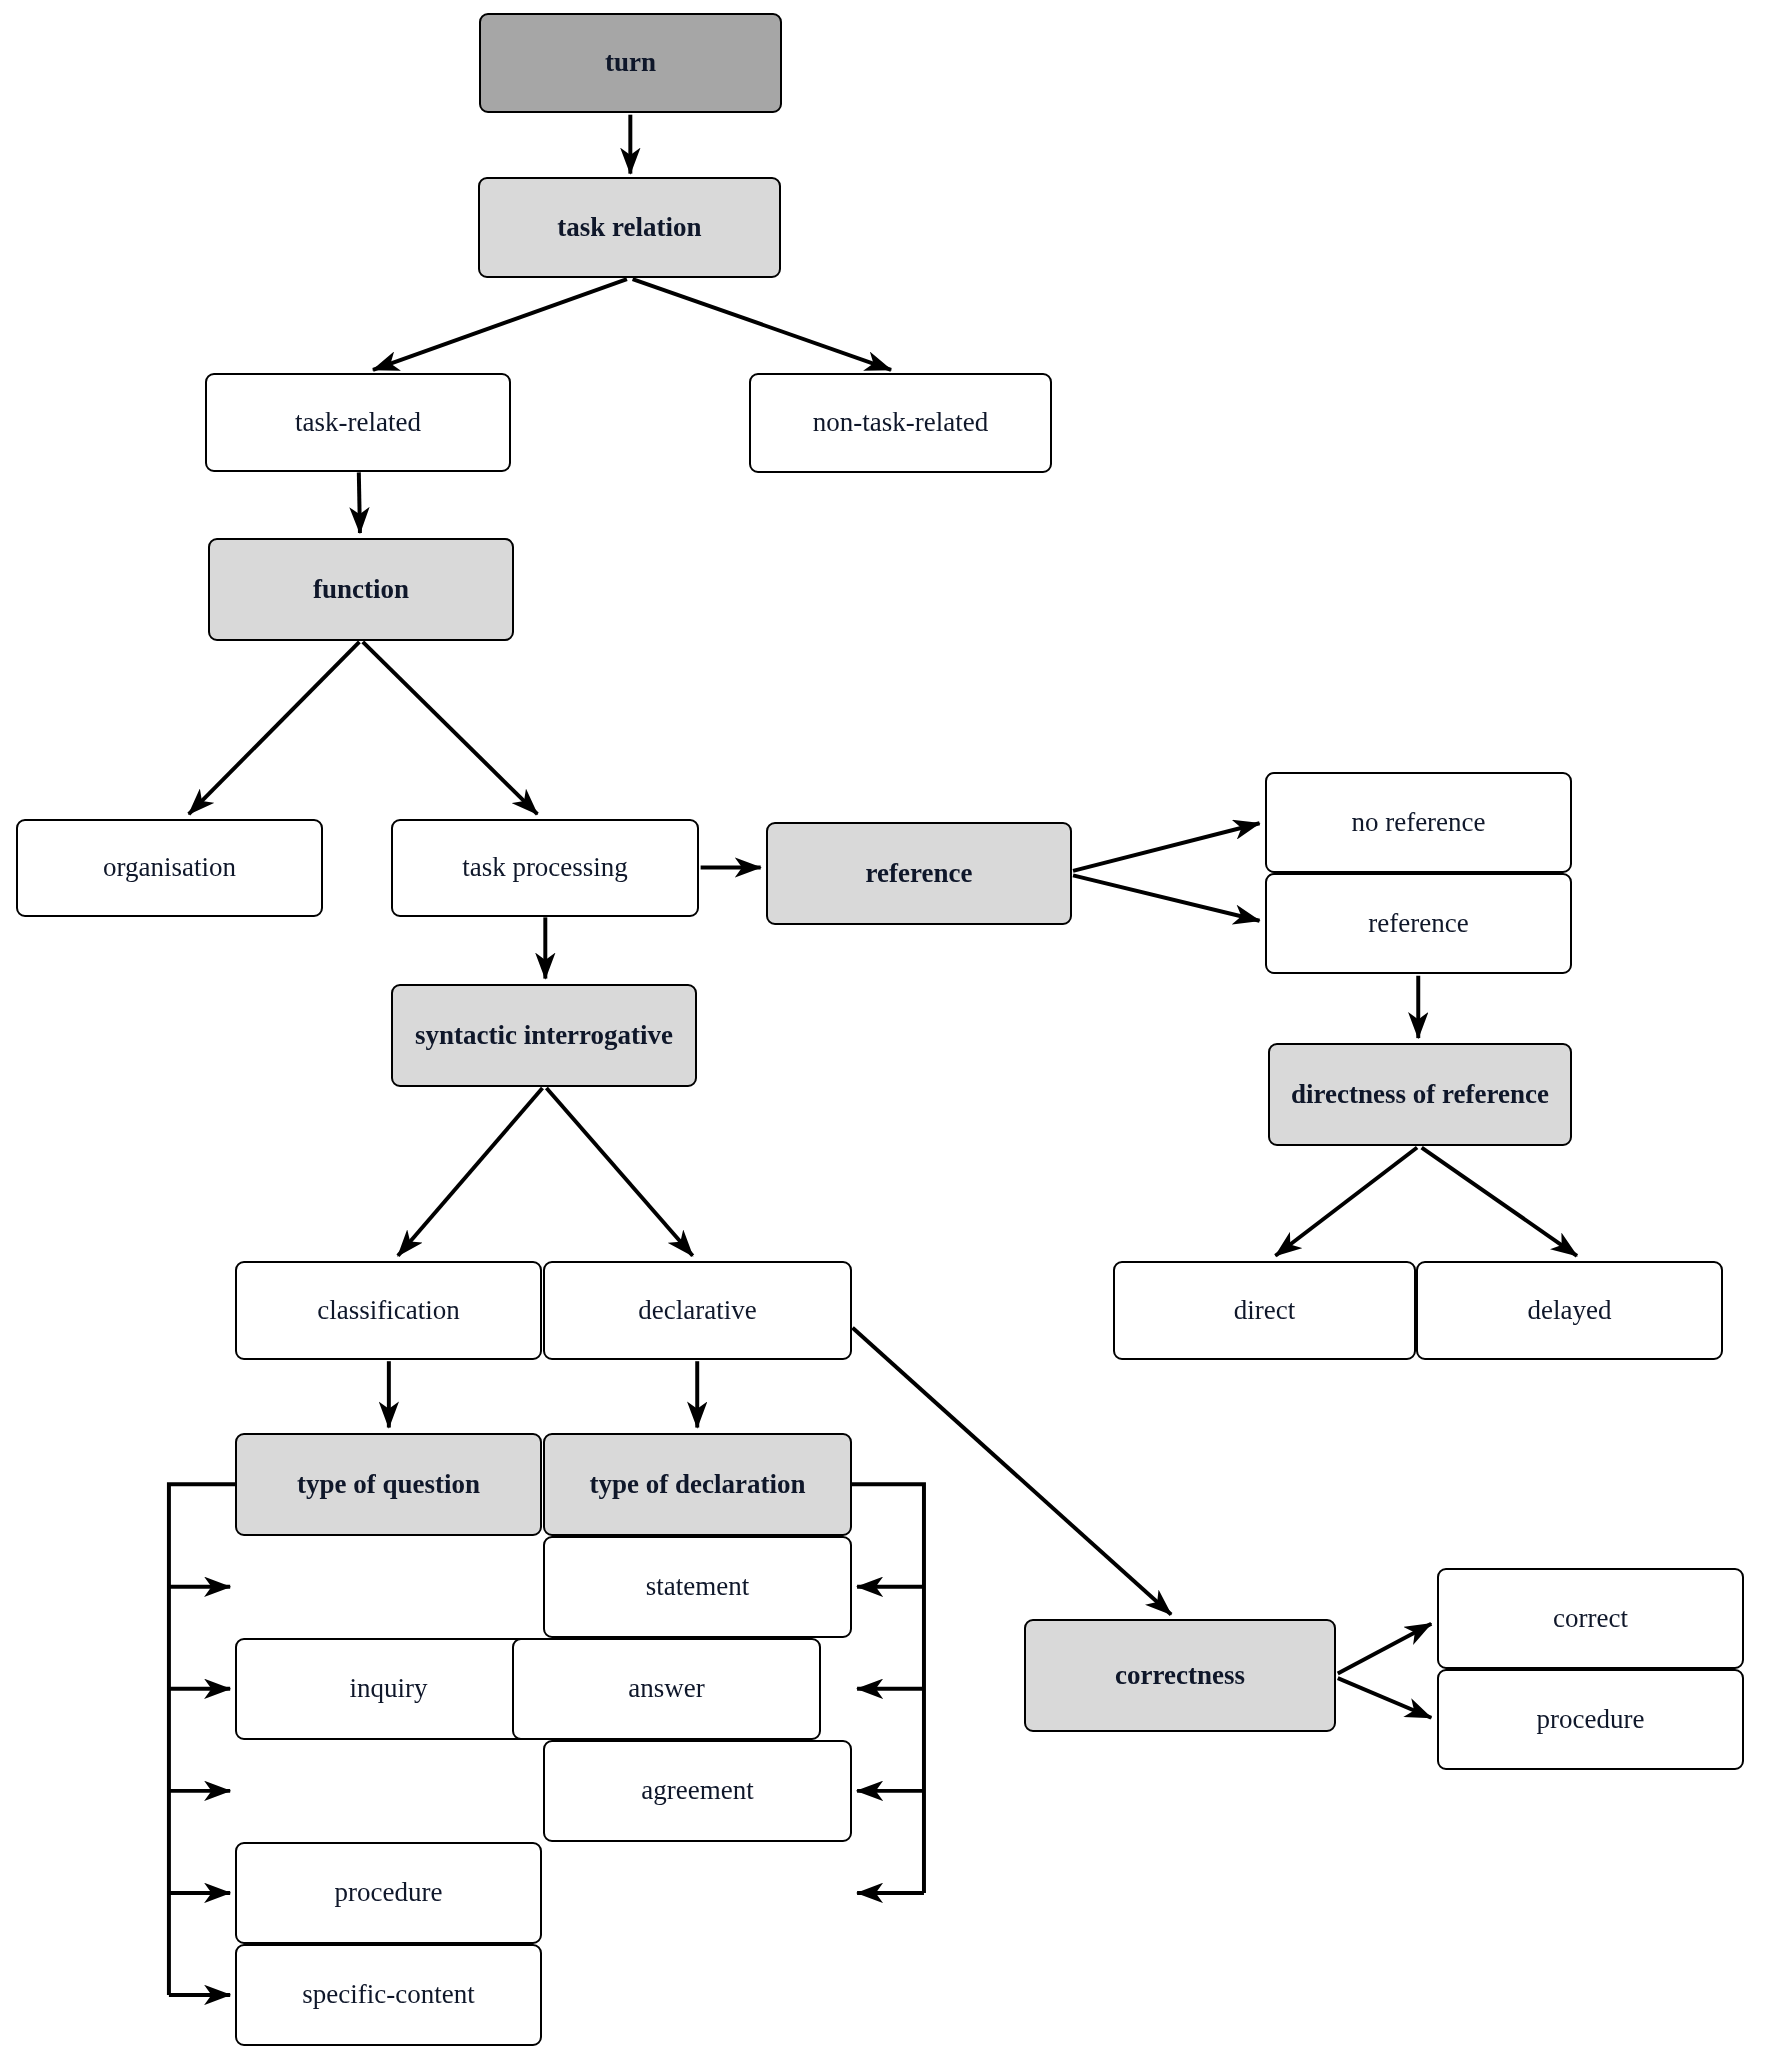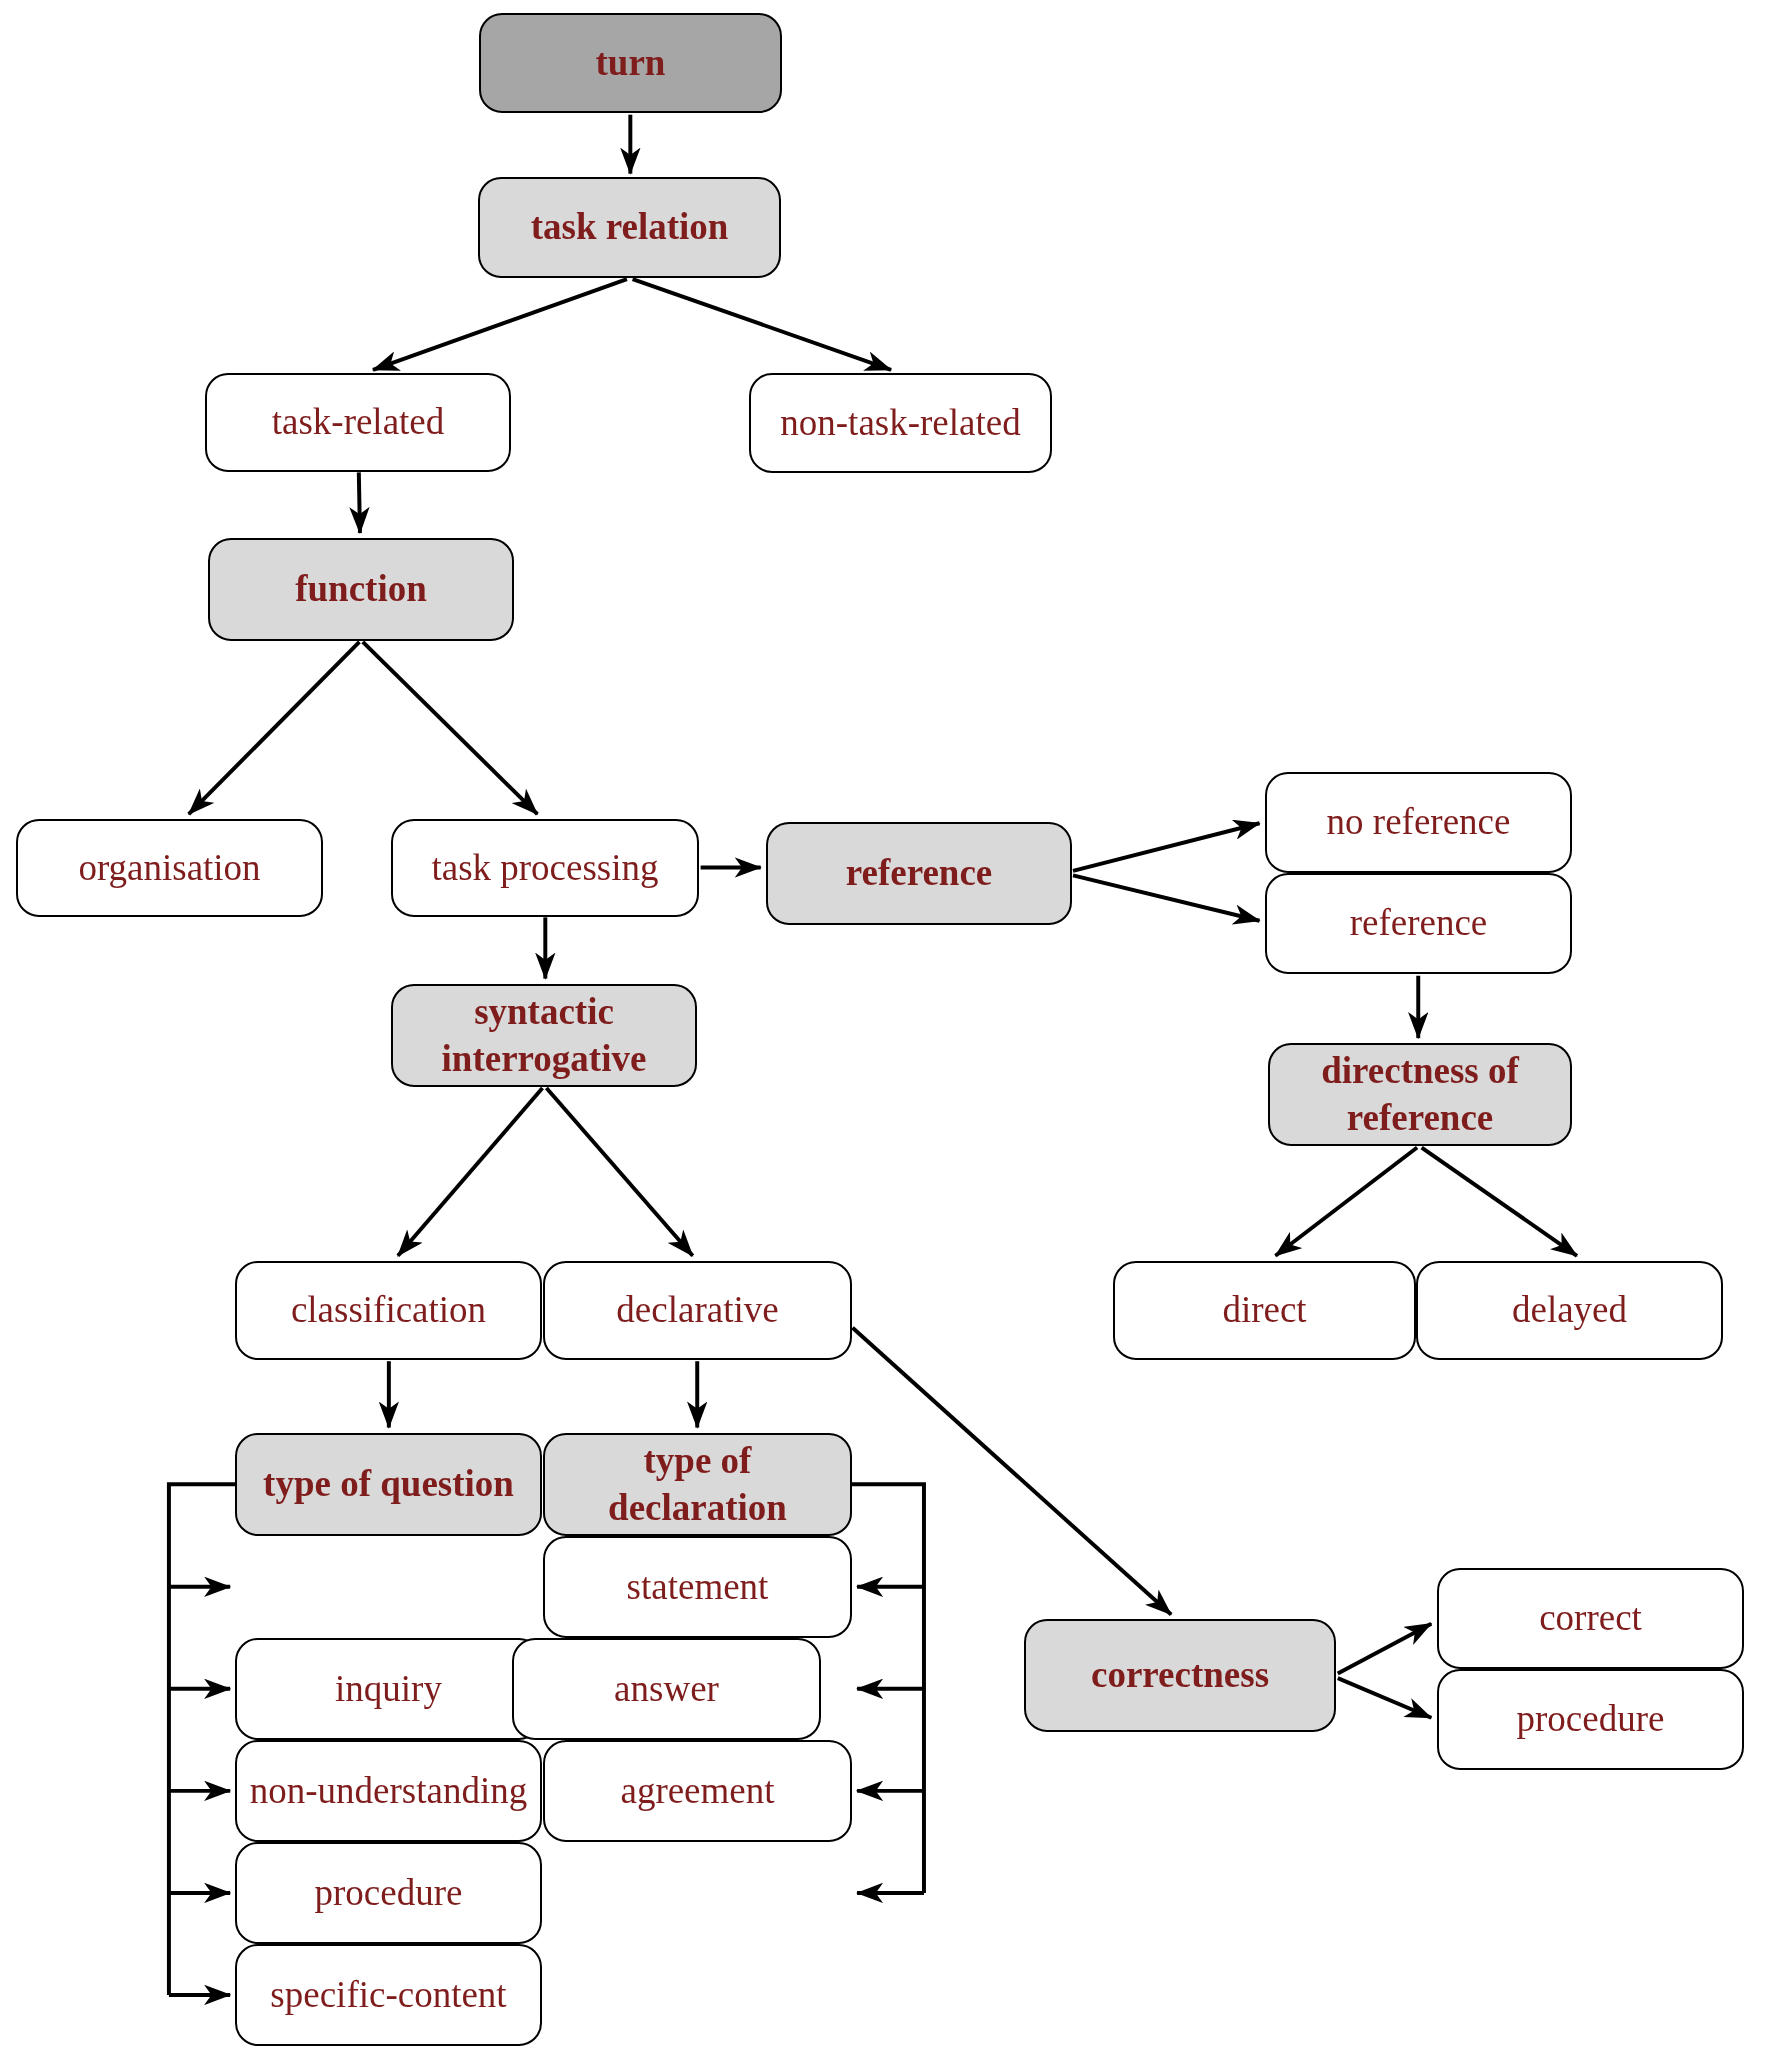--- a/index.html
+++ b/index.html
@@ -25,28 +25,28 @@
   .edge{
     stroke:var(--arrow-color);
     stroke-width:7;
     fill:none;
   }
   .arrowhead-path{fill:var(--arrow-color);}
   .node{
     position:absolute;
     box-sizing:border-box;
     border:2.8px solid var(--border-color);
-    border-radius:23px;
+    border-radius:9px;
     display:flex;
     align-items:center;
     justify-content:center;
     text-align:center;
-    font-size:37px;
+    font-size:27px;
     line-height:1.25;
-    color:#7f1d1d;
+    color:#0f172a;
     padding:5.7px 10.2px;
   }
   .node.root{background:var(--root-fill);font-weight:bold;}
   .node.category{background:var(--category-fill);font-weight:bold;}
   .node.leaf{background:var(--leaf-fill);font-weight:normal;}
 </style>
 </head>
 <body>
 
 <div class="canvas">
@@ -107,21 +107,20 @@
   <div class="node leaf" style="left:1113px;top:1261px;width:303px;height:99px">direct</div>
   <div class="node leaf" style="left:1416px;top:1261px;width:307px;height:99px">delayed</div>
   <div class="node category" style="left:391px;top:984px;width:306px;height:103px">syntactic interrogative</div>
   <div class="node leaf" style="left:235px;top:1261px;width:307px;height:99px">classification</div>
   <div class="node leaf" style="left:543px;top:1261px;width:309px;height:99px">declarative</div>
   <div class="node category" style="left:235px;top:1433px;width:307px;height:103px">type of question</div>
   <div class="node category" style="left:543px;top:1433px;width:309px;height:103px">type of declaration</div>
   <div class="node leaf" style="left:543px;top:1536px;width:309px;height:102px">statement</div>
   <div class="node leaf" style="left:235px;top:1638px;width:307px;height:102px">inquiry</div>
   <div class="node leaf" style="left:512px;top:1638px;width:309px;height:102px">answer</div>
-  <div class="node leaf" style="left:235px;top:1740px;width:307px;height:102px">non-understanding</div>
   <div class="node leaf" style="left:543px;top:1740px;width:309px;height:102px">agreement</div>
   <div class="node leaf" style="left:235px;top:1842px;width:307px;height:102px">procedure</div>
   <div class="node leaf" style="left:235px;top:1944px;width:307px;height:102px">specific-content</div>
   <div class="node category" style="left:1024px;top:1619px;width:312px;height:113px">correctness</div>
   <div class="node leaf" style="left:1437px;top:1568px;width:307px;height:101px">correct</div>
   <div class="node leaf" style="left:1437px;top:1669px;width:307px;height:101px">procedure</div>
 
 </div>
 
 

